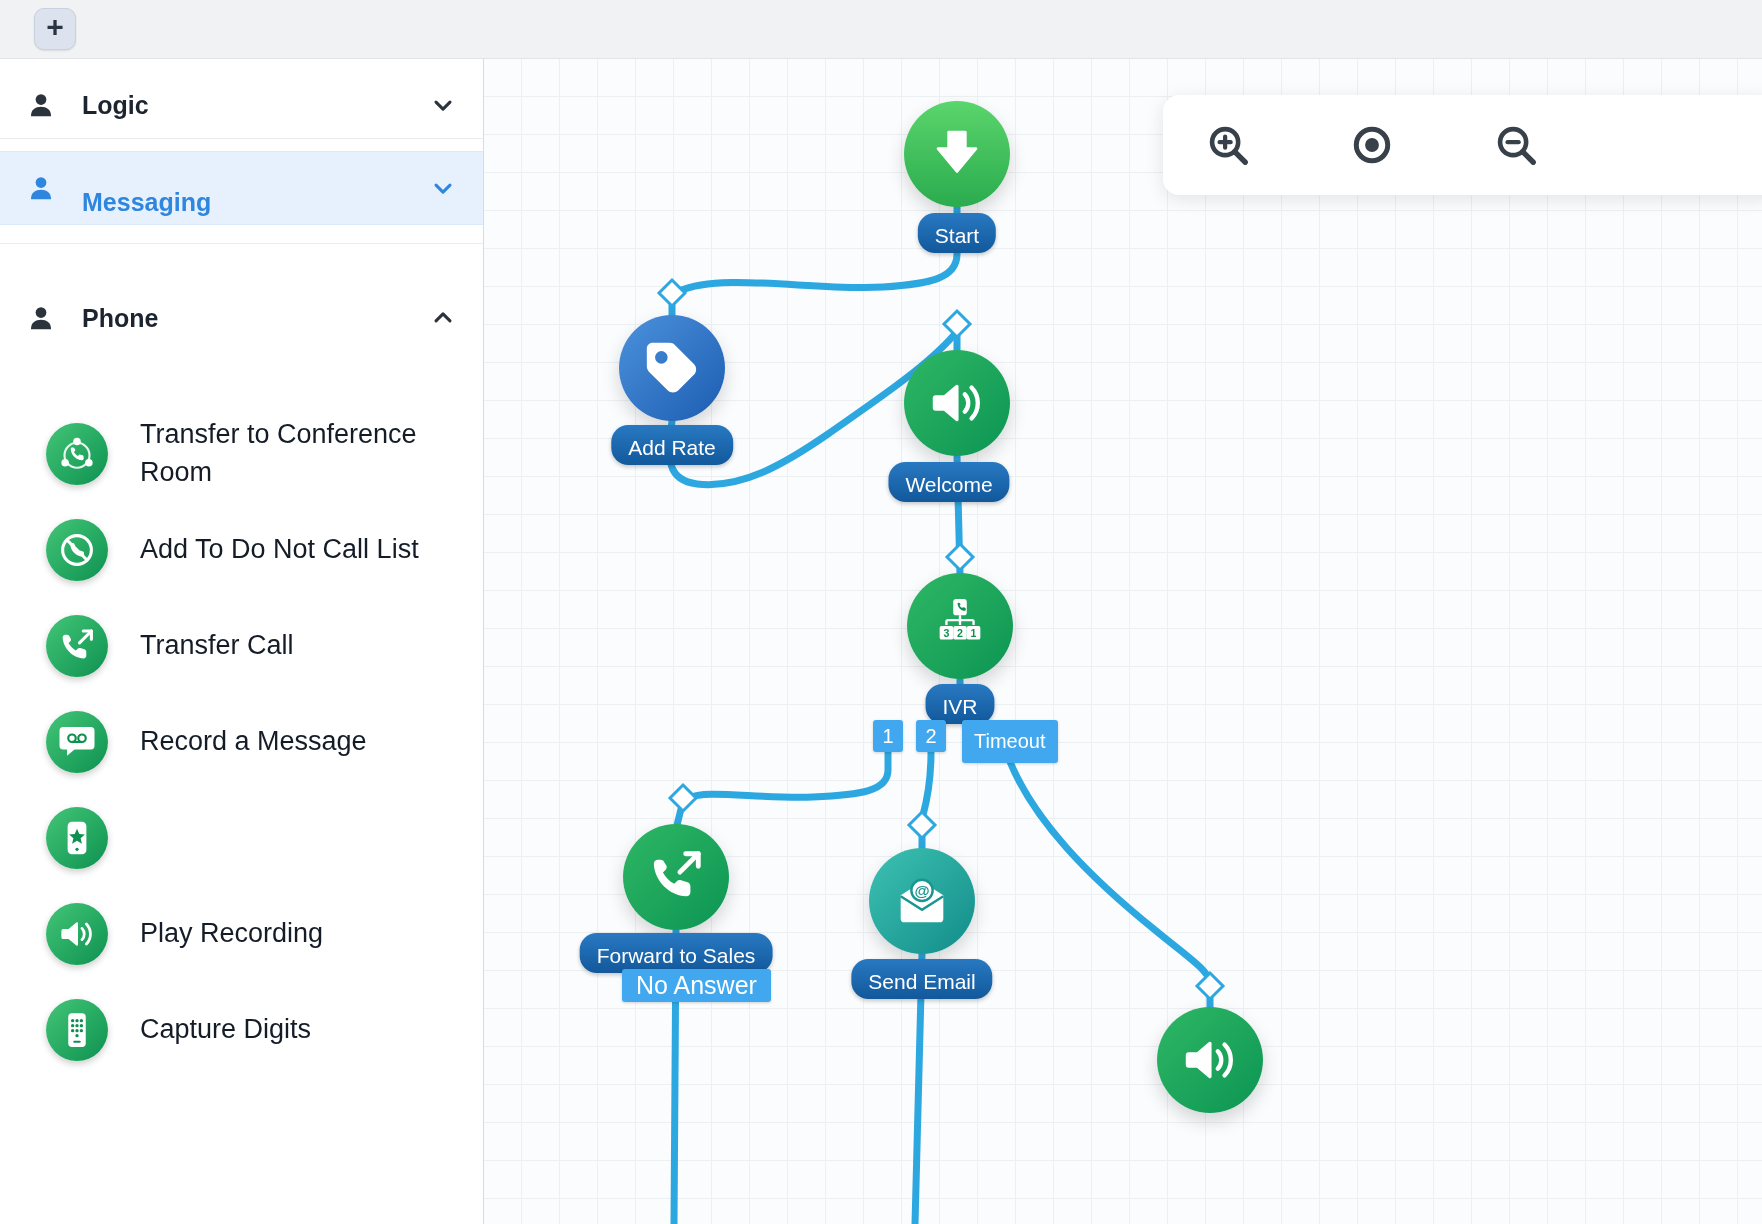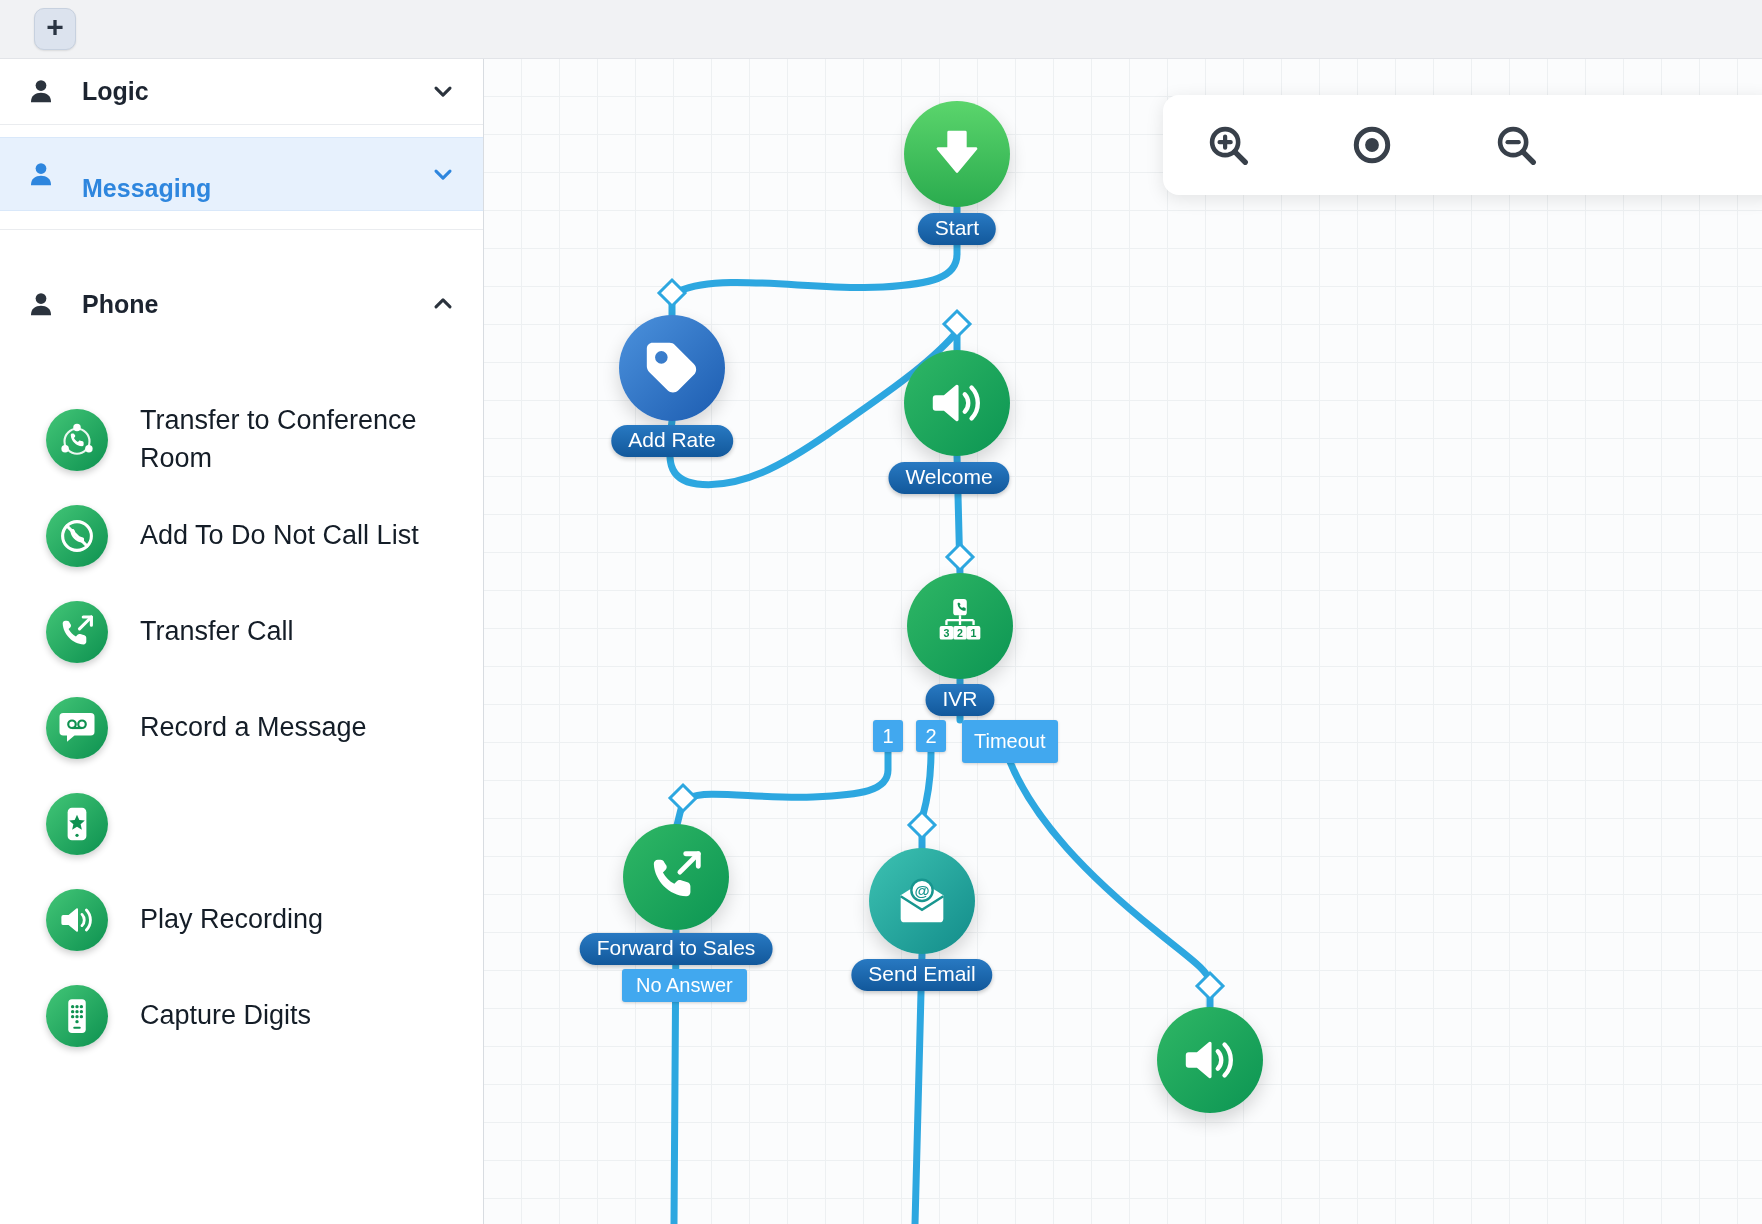--- a/index.html
+++ b/index.html
@@ -15,21 +15,21 @@
            display:flex;align-items:center;justify-content:center;cursor:pointer;
            box-shadow:0 1px 2px rgba(0,0,0,.10);line-height:1;padding:0 0 4px 0;}
 
   
   .sidebar{position:absolute;left:0;top:58px;width:483px;bottom:0;background:#fff;
            border-right:1px solid #d8dce1;z-index:5;overflow:hidden;}
   .section{display:flex;align-items:center;gap:26px;padding:0 26px;color:#2b333d;cursor:pointer;}
   .section .p-ic{width:30px;height:30px;flex:none;}
   .section .chev{width:28px;height:28px;flex:none;}
   .sec-label{flex:1;font-size:25px;font-weight:700;color:#1c2430;}
-  .section.logic{height:66px;border-bottom:1px solid #eaecef;margin-top:0;}
+  .section.logic{height:66px;border-bottom:1px solid #eaecef;margin-top:14px;}
   .section.messaging{height:72px;margin-top:12px;background:#e7f1fd;
                      border-top:1px solid #d9e8fa;border-bottom:1px solid #d9e8fa;color:#2e86de;}
   .section.messaging .sec-label{color:#2e86de;margin-top:28px;}
   .subdivider{height:18px;border-bottom:1px solid #eaecef;}
   .section.phone{height:64px;margin-top:42px;justify-content:space-between;}
 
   .items{margin-top:56px;}
   .item{display:flex;align-items:center;gap:32px;min-height:96px;padding:0 26px 0 46px;cursor:pointer;}
   .item-icon{width:62px;height:62px;border-radius:50%;flex:none;
              background:linear-gradient(135deg,#43c677,#0d9150);
@@ -51,28 +51,28 @@
         display:flex;align-items:center;justify-content:center;
         box-shadow:0 8px 18px rgba(0,0,0,.16);}
   .node svg{width:62px;height:62px;}
   .node.start{background:linear-gradient(180deg,#5bd56c,#2aab4e);}
   .node.green{background:linear-gradient(135deg,#2fb765,#0c9553);}
   .node.blue{background:linear-gradient(135deg,#4c92dd,#1c5cb0);}
   .node.teal{background:linear-gradient(135deg,#3dc2b2,#128c8a);}
 
   .pill{position:absolute;transform:translateX(-50%);z-index:3;cursor:pointer;
         background:linear-gradient(180deg,#2879c2,#12589b);color:#fff;font-size:21px;
-        padding:3px 17px 5px;border-radius:17px;white-space:nowrap;
+        padding:11px 17px 5px;border-radius:17px;white-space:nowrap;
         box-shadow:0 2px 4px rgba(0,0,0,.22);}
   .branch{position:absolute;z-index:3;background:#41a8ef;color:#fff;font-size:20px;cursor:pointer;
           display:flex;align-items:center;justify-content:center;border-radius:3px;
           box-shadow:0 1px 3px rgba(0,0,0,.18);}
   .b-sq{width:30px;height:32px;}
   .b-wide{height:43px;padding:0 12px;}
-  .b-note{height:33px;padding:0 14px;font-size:20px;}
+  .b-note{height:33px;padding:0 14px;font-size:25px;}
 
   .zoombar{position:absolute;top:37px;left:680px;right:-20px;height:100px;background:#fff;
            border-radius:16px;box-shadow:0 4px 18px rgba(0,0,0,.10);z-index:4;}
   .zbtn{position:absolute;top:27px;width:46px;height:46px;background:none;border:none;padding:0;
         cursor:pointer;color:#38404a;}
   .zbtn svg{width:46px;height:46px;}
 </style>
 </head>
 <body>
 

